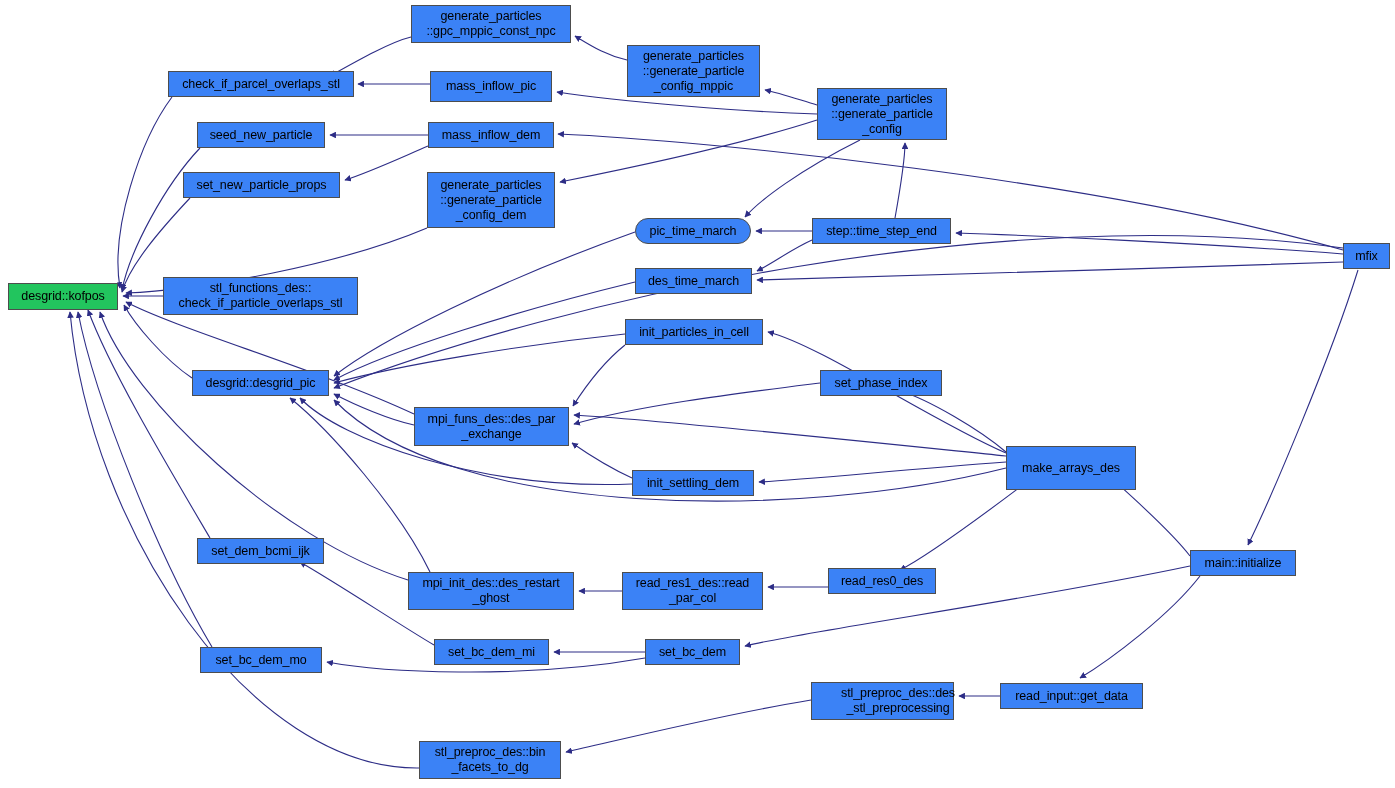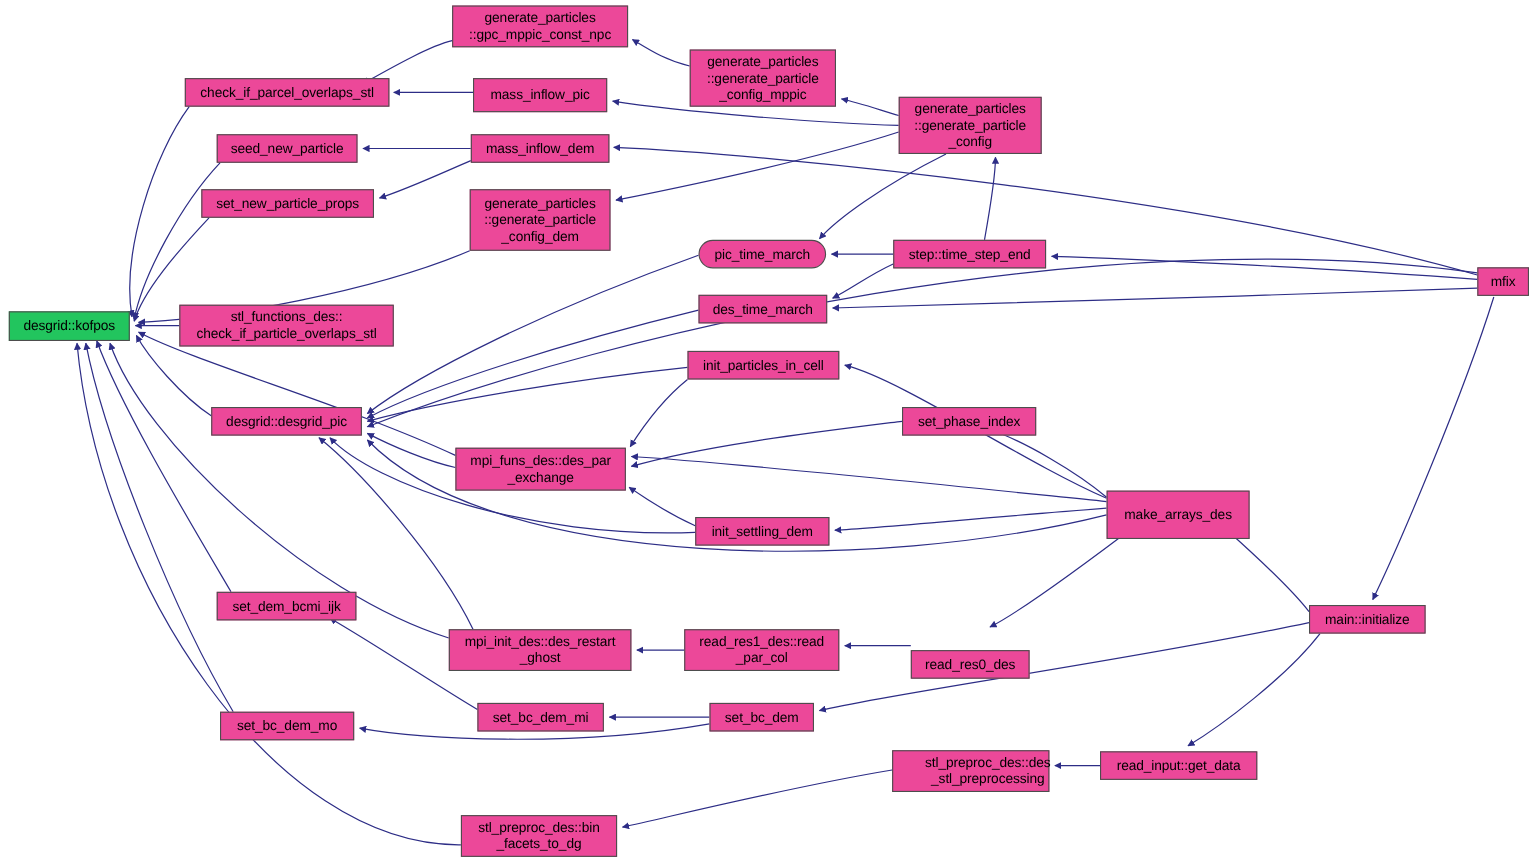--- a/index.html
+++ b/index.html
@@ -19,21 +19,21 @@
     position: absolute;
     left: 0; top: 0;
     width: 1395px;
     height: 788px;
     pointer-events: none;
   }
   .node {
     position: absolute;
     box-sizing: border-box;
     border: 1px solid #4d4d4d;
-    background: #ec4899;
+    background: #3b82f6;
     color: #000000;
     font-size: 12.5px;
     line-height: 15px;
     text-align: center;
     display: flex;
     align-items: center;
     justify-content: center;
     white-space: pre-line;
     letter-spacing: -0.1px;
   }
@@ -138,21 +138,21 @@
       <div class="node" style="left: 414px; top: 407px; width: 155px; height: 39px;">mpi_funs_des::des_par
 _exchange</div>
       <div class="node" style="left: 1006px; top: 446px; width: 130px; height: 44px;">make_arrays_des</div>
       <div class="node" style="left: 632px; top: 470px; width: 122px; height: 26px;">init_settling_dem</div>
       <div class="node" style="left: 197px; top: 538px; width: 127px; height: 26px;">set_dem_bcmi_ijk</div>
       <div class="node" style="left: 1190px; top: 550px; width: 106px; height: 26px;">main::initialize</div>
       <div class="node" style="left: 408px; top: 572px; width: 166px; height: 38px;">mpi_init_des::des_restart
 _ghost</div>
       <div class="node" style="left: 622px; top: 572px; width: 141px; height: 38px;">read_res1_des::read
 _par_col</div>
-      <div class="node" style="left: 828px; top: 591px; width: 108px; height: 26px;">read_res0_des</div>
+      <div class="node" style="left: 828px; top: 568px; width: 108px; height: 26px;">read_res0_des</div>
       <div class="node" style="left: 200px; top: 647px; width: 122px; height: 26px;">set_bc_dem_mo</div>
       <div class="node" style="left: 434px; top: 639px; width: 115px; height: 26px;">set_bc_dem_mi</div>
       <div class="node" style="left: 645px; top: 639px; width: 95px; height: 26px;">set_bc_dem</div>
       <div class="node" style="left: 811px; top: 682px; width: 143px; height: 38px; padding-left: 31px;">stl_preproc_des::des
 _stl_preprocessing</div>
       <div class="node" style="left: 1000px; top: 683px; width: 143px; height: 26px;">read_input::get_data</div>
       <div class="node" style="left: 419px; top: 741px; width: 142px; height: 38px;">stl_preproc_des::bin
 _facets_to_dg</div>
     </div>
 </div>

